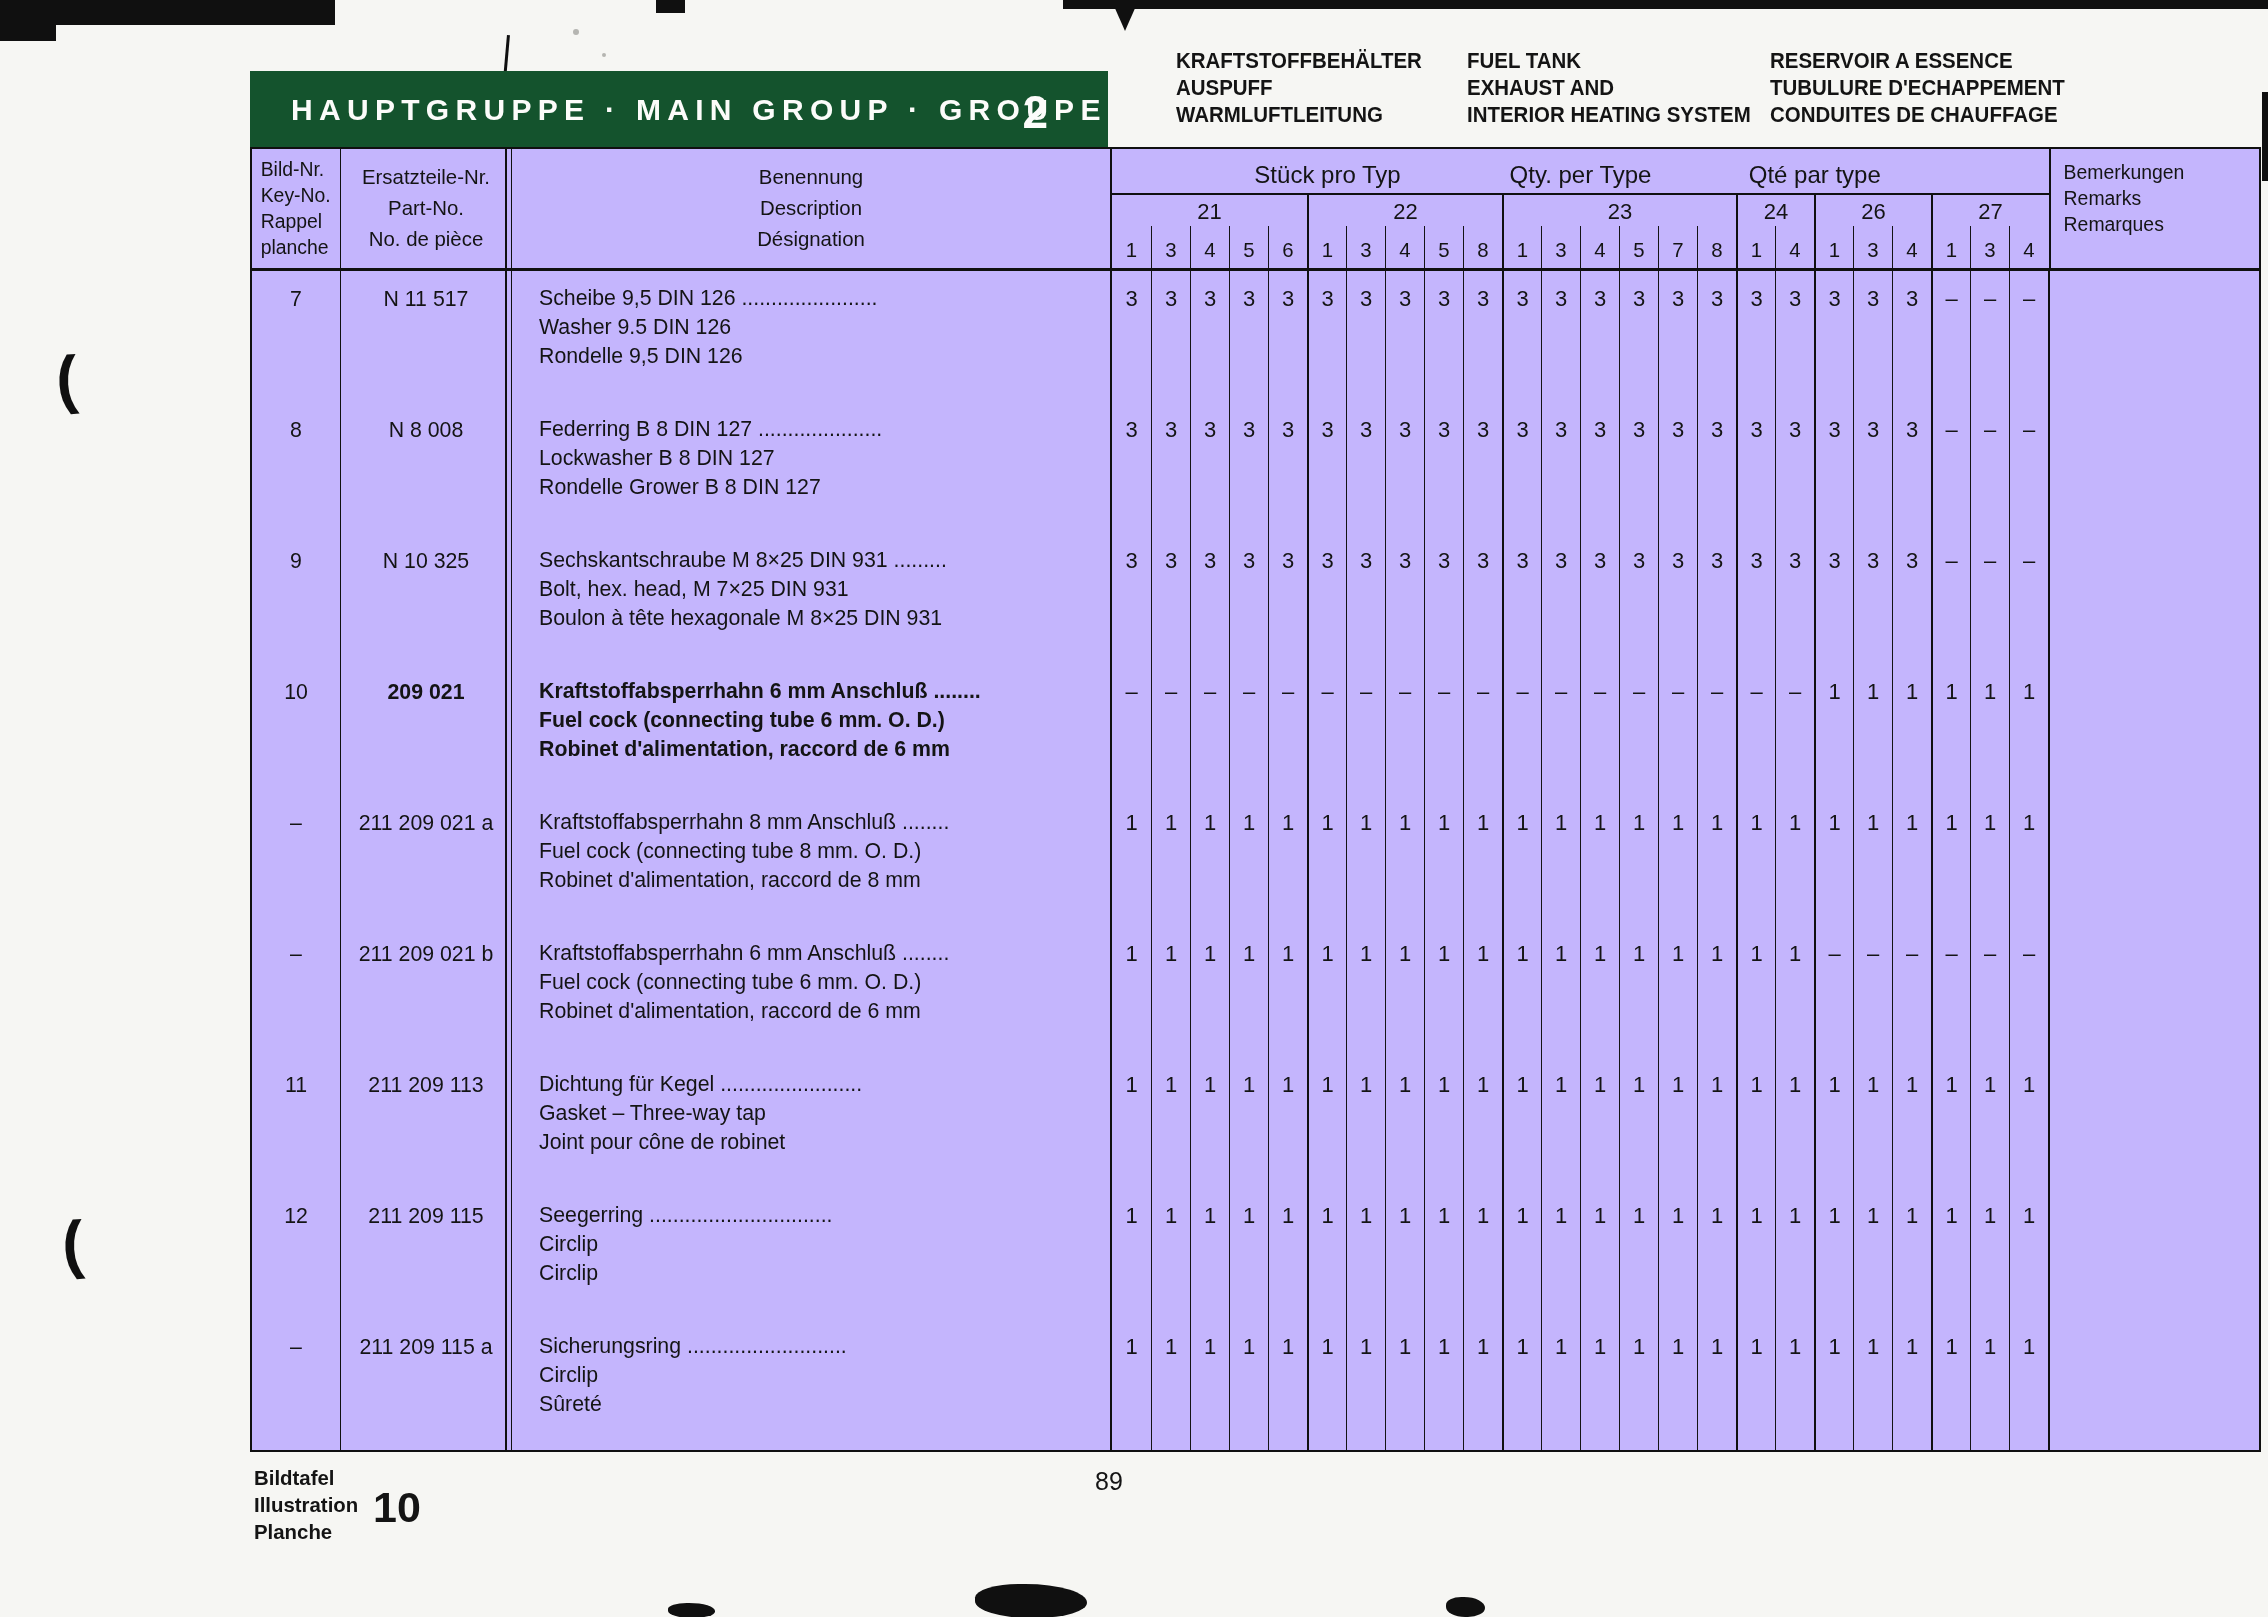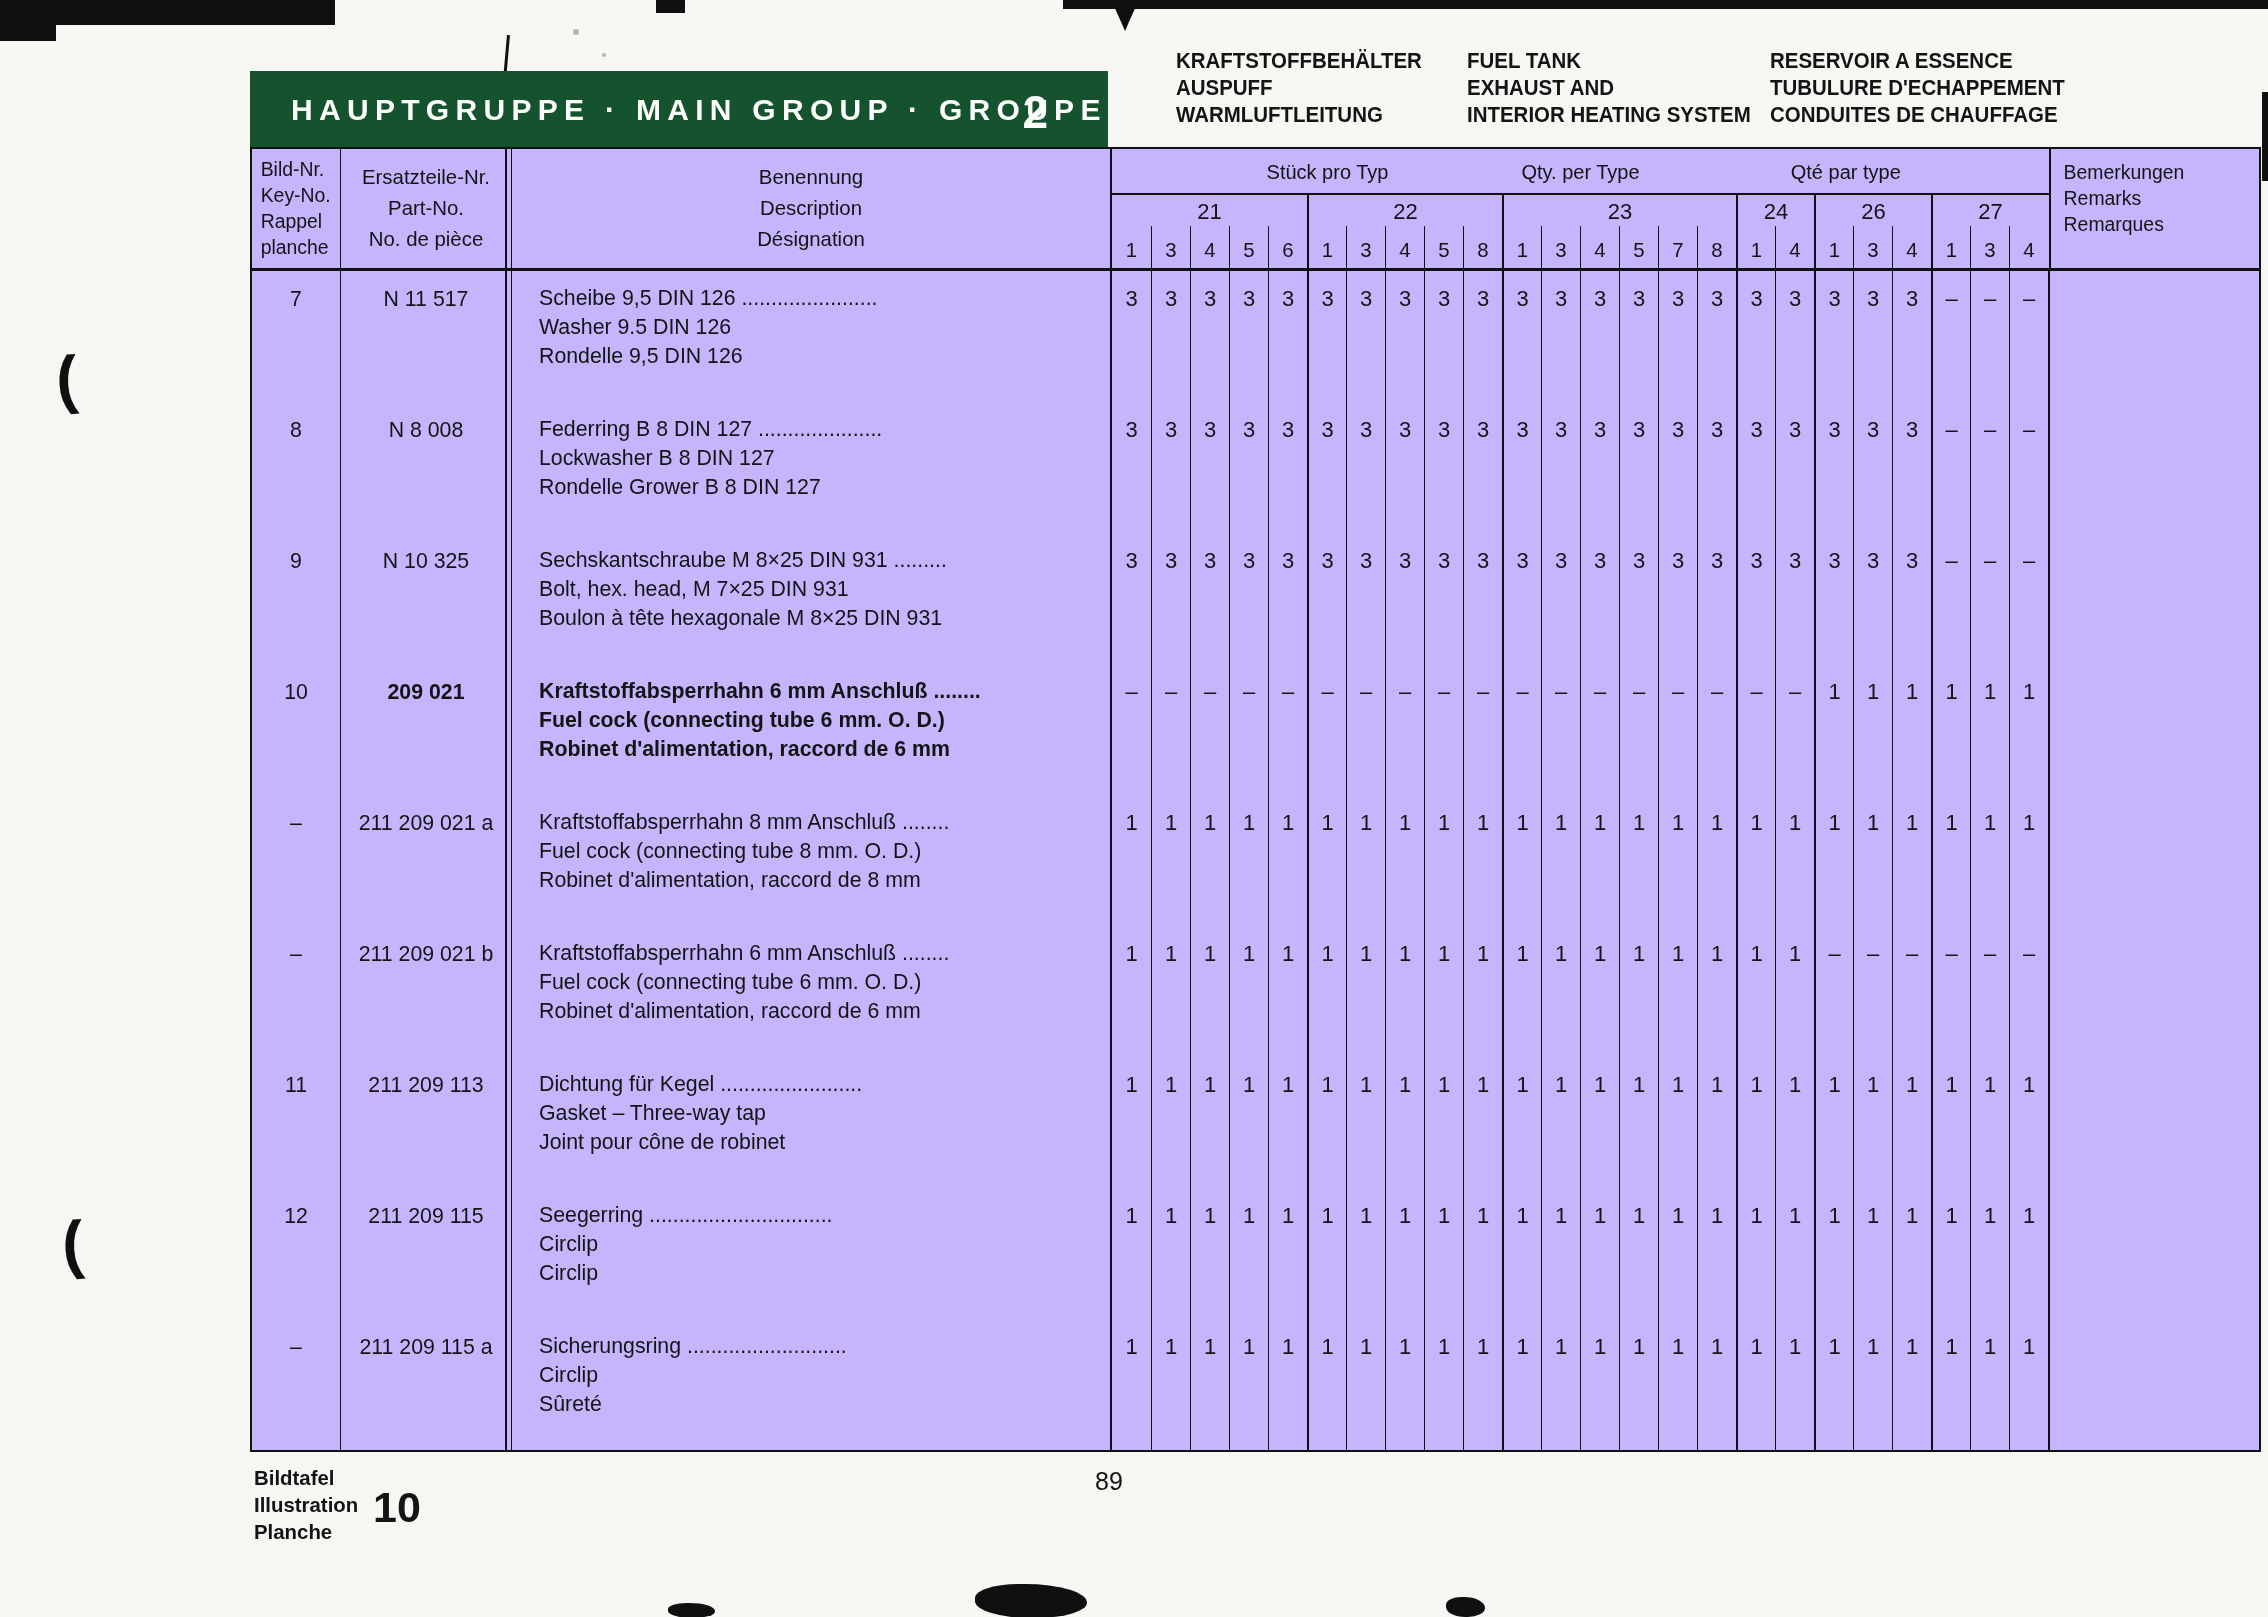--- a/index.html
+++ b/index.html
@@ -30,23 +30,23 @@
     position:absolute; left:250px; top:147px; width:2007px;
     border:2.9px solid #101010; background:#c4b5fd;
     --qcol:39px;
   }
   .thead{display:grid; grid-template-columns:89px 171px 600px 937px 210px; height:119px; border-bottom:3.4px solid #101010;}
   .h-key{border-right:1.9px solid #101010; padding:6.8px 0 0 8.7px; font-size:19.4px; line-height:26px;}
   .h-part{border-right:1.9px solid #101010; position:relative; text-align:center; padding-top:12.6px; font-size:20.4px; line-height:31px;}
   .dbl::before{content:""; position:absolute; right:3.9px; top:0; bottom:0; width:1.9px; background:#101010;}
   .h-desc{border-right:2.9px solid #101010; text-align:center; padding-top:12.6px; font-size:20.4px; line-height:31px;}
   .h-qty{display:flex; flex-direction:column;}
-  .langs{height:44px; position:relative; font-size:20px; border-bottom:2.4px solid #101010;}
+  .langs{height:44px; position:relative; font-size:24px; border-bottom:2.4px solid #101010;}
   .lang{position:absolute; top:11.6px; transform:translateX(-50%); white-space:nowrap;}
-  .lang.l0{left:23%;} .lang.l1{left:50%;} .lang.l2{left:75%;margin-left:31px;}
+  .lang.l0{left:23%;} .lang.l1{left:50%;} .lang.l2{left:75%;}
   .types{height:31px; display:grid; grid-template-columns:repeat(24, var(--qcol)); font-size:22px;}
   .type-cell{text-align:center; padding-top:3.9px;}
   .digits{flex:1; display:grid; grid-template-columns:repeat(24, var(--qcol)); font-size:20.4px;}
   .digit-cell{display:flex; align-items:flex-end; justify-content:center; padding-bottom:5.8px;}
   .bl-sub{border-left:1.5px solid #141414;}
   .bl-grp{border-left:2.9px solid #101010;}
   .h-remarks{border-left:2.9px solid #101010; padding:9.7px 0 0 12.6px; font-size:19.4px; line-height:26px;}
   .tbody{display:flex; flex-direction:column;}
   .body-row{display:grid; grid-template-columns:89px 171px 600px repeat(24, var(--qcol)) 210px; height:131px;}
   .key-cell{border-right:1.9px solid #101010; text-align:center; padding-top:15.5px; font-size:21.3px;}

